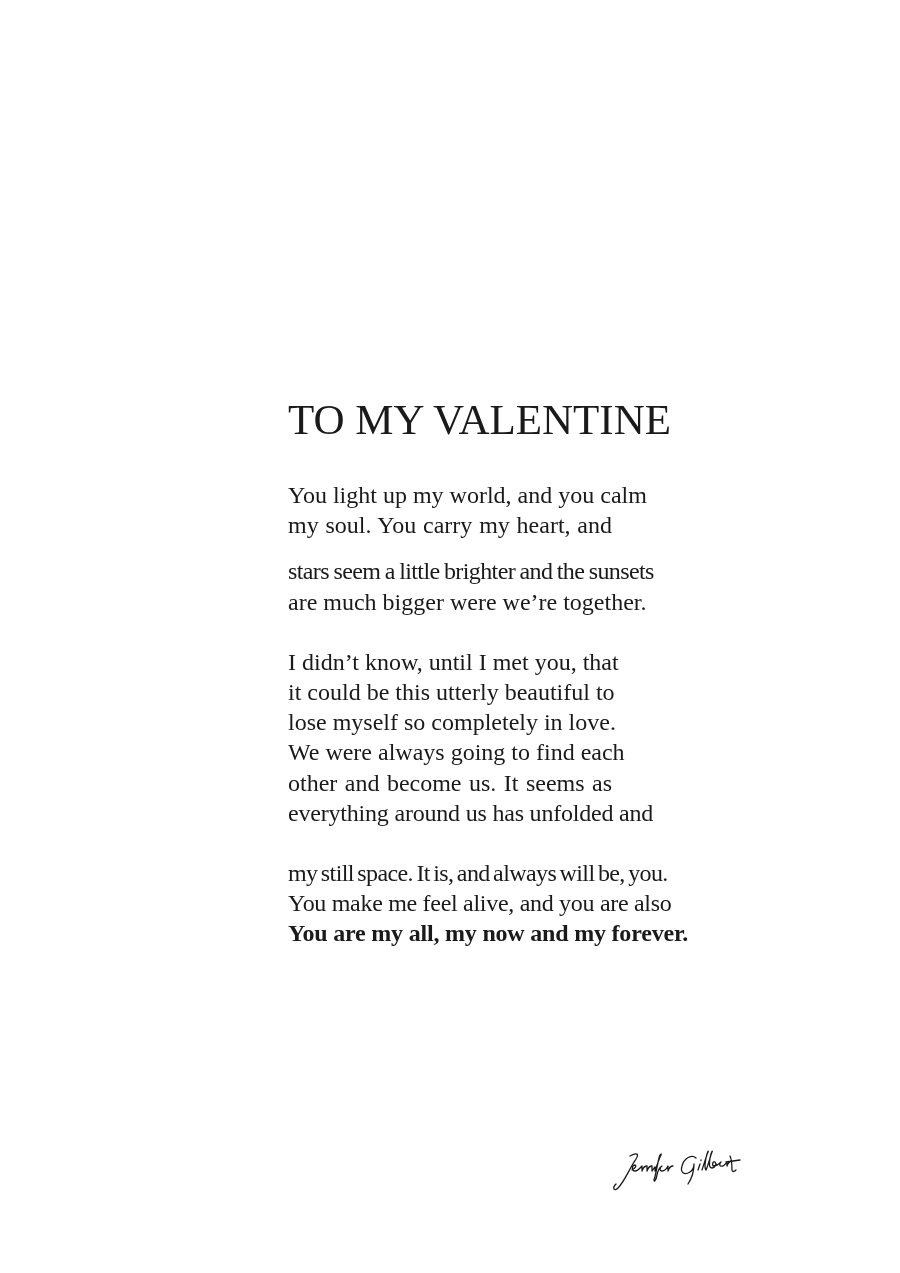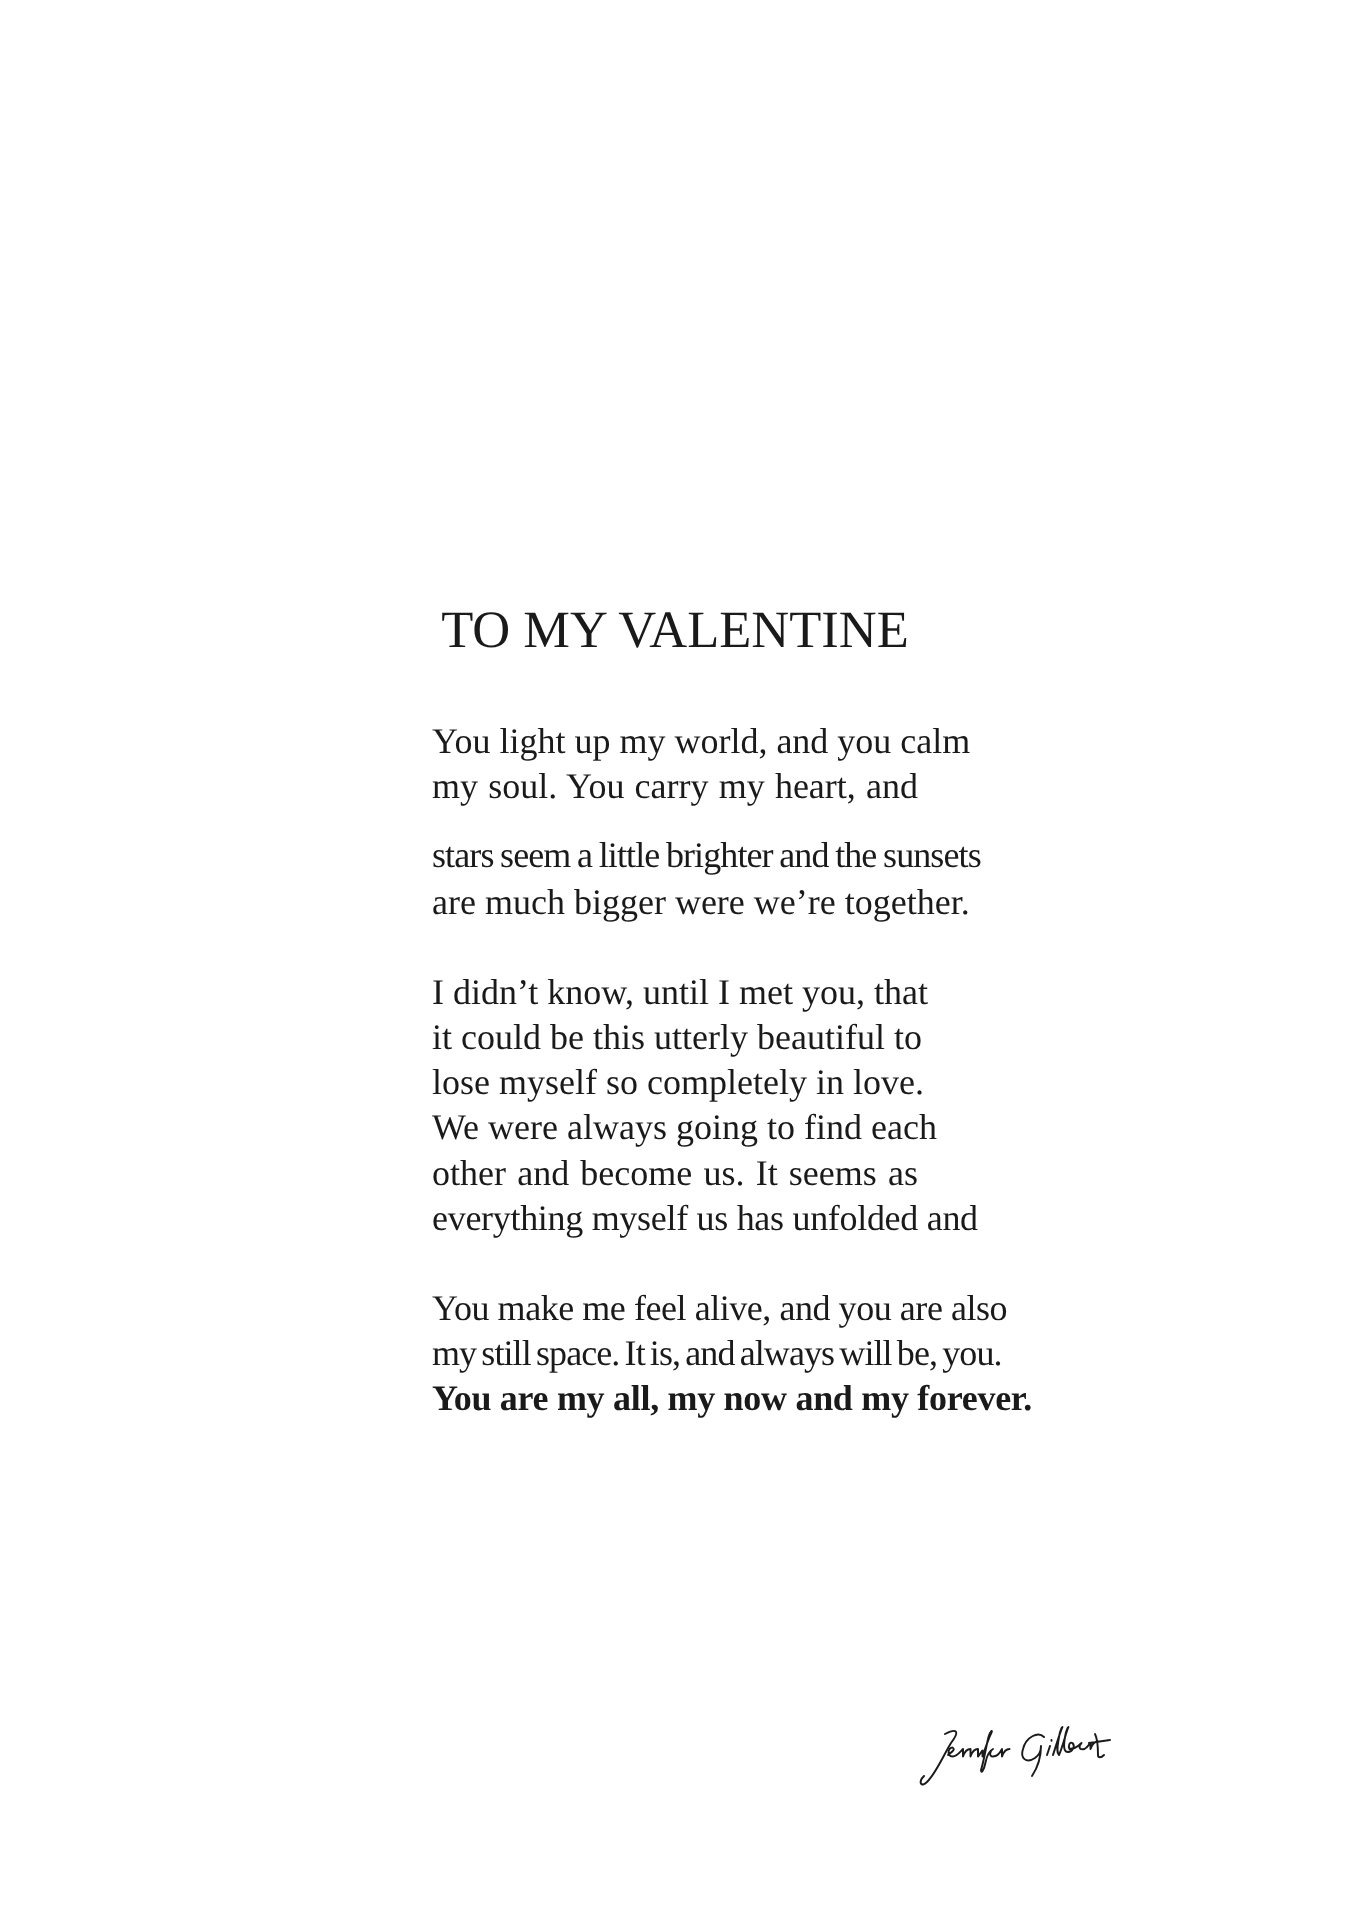--- a/index.html
+++ b/index.html
@@ -1,19 +1,19 @@
 <!DOCTYPE html>
 <html><head>
 <meta charset="utf-8">
 <style>
   html, body { margin: 0; padding: 0; background: #ffffff; }
   body { width: 900px; height: 1273px; position: relative; overflow: hidden; font-family: "Liberation Serif", "DejaVu Serif", serif; color: #1a1a1a; }
   .title {
     position: absolute; left: 288px; top: 398px; width: 324px;
-    font-size: 35px; letter-spacing: 0px; text-align: center; line-height: 44px; white-space: nowrap;
+    font-size: 43px; letter-spacing: 0px; text-align: center; line-height: 44px; white-space: nowrap;
   }
   .poem { position: absolute; left: 288px; top: 480px; width: 324px; }
   .para { margin: 0 0 30px 0; }
   .line {
     display: block; font-size: 24px; line-height: 30.2px; height: 30.2px;
     text-align: justify; text-align-last: justify; white-space: nowrap;
   }
   .signature { position: absolute; left: 610px; top: 1148px; width: 140px; height: 46px; }
 </style>
 </head>
@@ -28,25 +28,25 @@
       <span class="line">my soul. You carry my heart, and</span>
       <span class="line" style="letter-spacing:-0.6px;word-spacing:-1px;margin-top:16px;">stars seem a little brighter and the sunsets</span>
       <span class="line">are much bigger were we’re together.</span>
     </div>
     <div class="para">
       <span class="line">I didn’t know, until I met you, that</span>
       <span class="line">it could be this utterly beautiful to</span>
       <span class="line">lose myself so completely in love.</span>
       <span class="line">We were always going to find each</span>
       <span class="line">other and become us. It seems as</span>
-      <span class="line" style="letter-spacing:-0.2px;">everything myself us has unfolded and</span>
+      <span class="line" style="letter-spacing:-0.2px;">everything around us has unfolded and</span>
     </div>
     <div class="para">
+      <span class="line" style="letter-spacing:-0.6px;word-spacing:-2px;">my still space. It is, and always will be, you.</span>
       <span class="line" style="letter-spacing:-0.3px;">You make me feel alive, and you are also</span>
-      <span class="line" style="letter-spacing:-0.6px;word-spacing:-2px;">my still space. It is, and always will be, you.</span>
       <span class="line" style="letter-spacing:-0.2px;font-weight:bold;">You are my all, my now and my forever.</span>
     </div>
   </div>
 
   <svg class="signature" viewBox="0 0 140 46" xmlns="http://www.w3.org/2000/svg" fill="none" stroke="#1a1a1a" stroke-width="1.3" stroke-linecap="round" stroke-linejoin="round">
     <title>Jennifer Gilbert</title>
 
     <path d="M20 8 C 28 4, 30 6, 24 14 C 18 24, 14 34, 8 40 C 4 44, 2 40, 6 36"></path>
 
     <path d="M22 22 c 3 -2, 5 -4, 3 -5 c -3 0, -4 6, 0 6 c 3 0, 5 -3, 7 -5 l 0 5 c 1 -3, 3 -5, 5 -5 l 0 5 c 1 -3, 3 -5, 5 -5 l 0 5 c 1 -1, 2 -3, 3 -4 l 0 4 c 2 -6, 5 -14, 6 -16 c 1 -2, -1 -1, -2 3 c -2 8, -3 16, -5 22 c 0 3, 2 0, 3 -5 c 1 -5, 3 -8, 5 -9 c -2 1, -3 5, 0 5 c 3 0, 5 -3, 6 -5 l 0 5 c 1 -3, 3 -5, 5 -5"></path>

